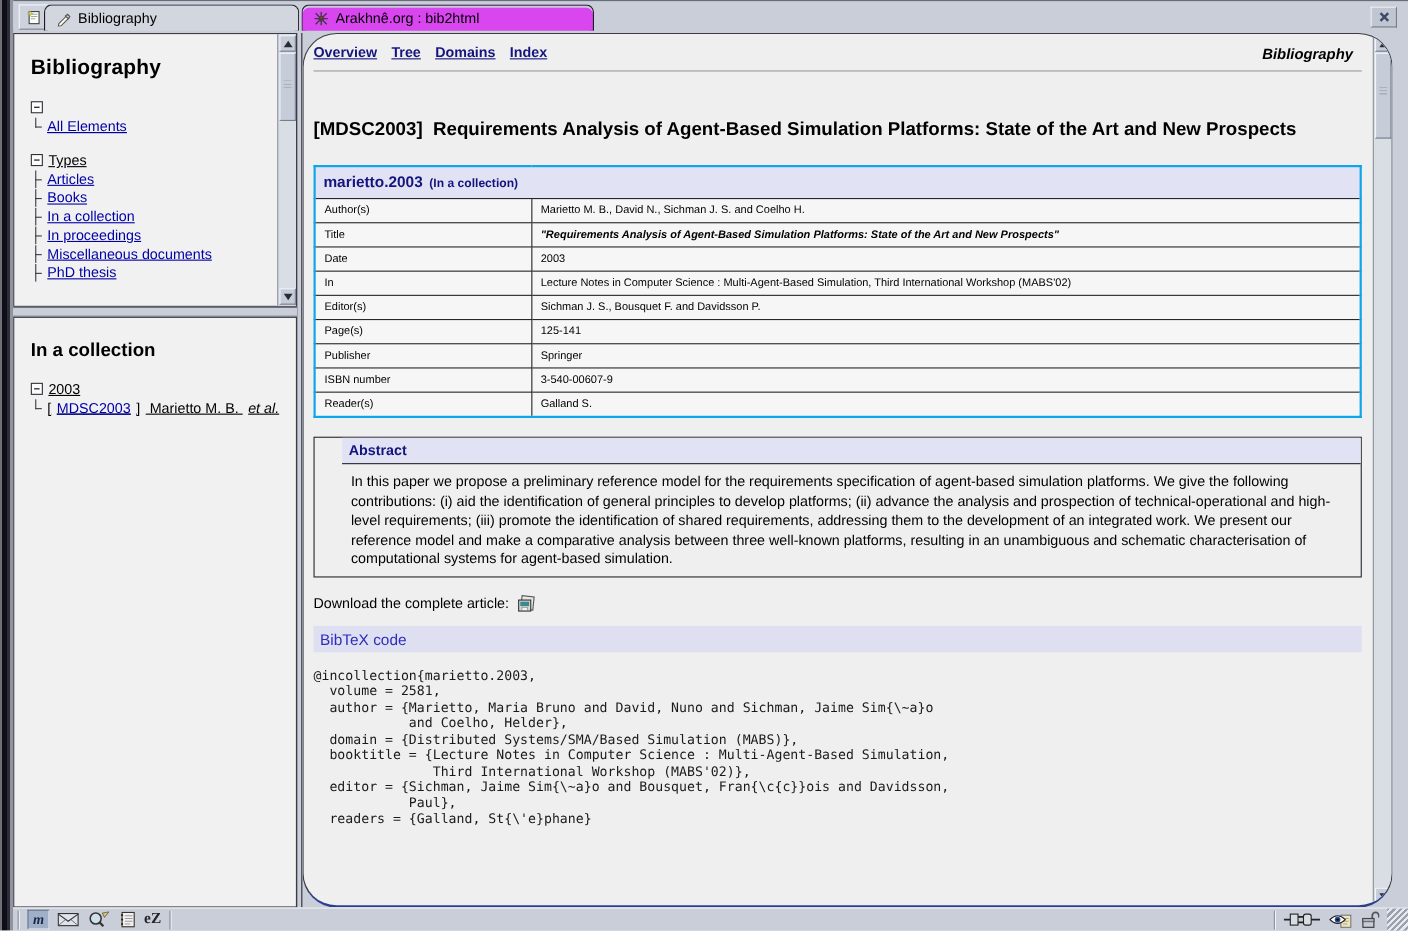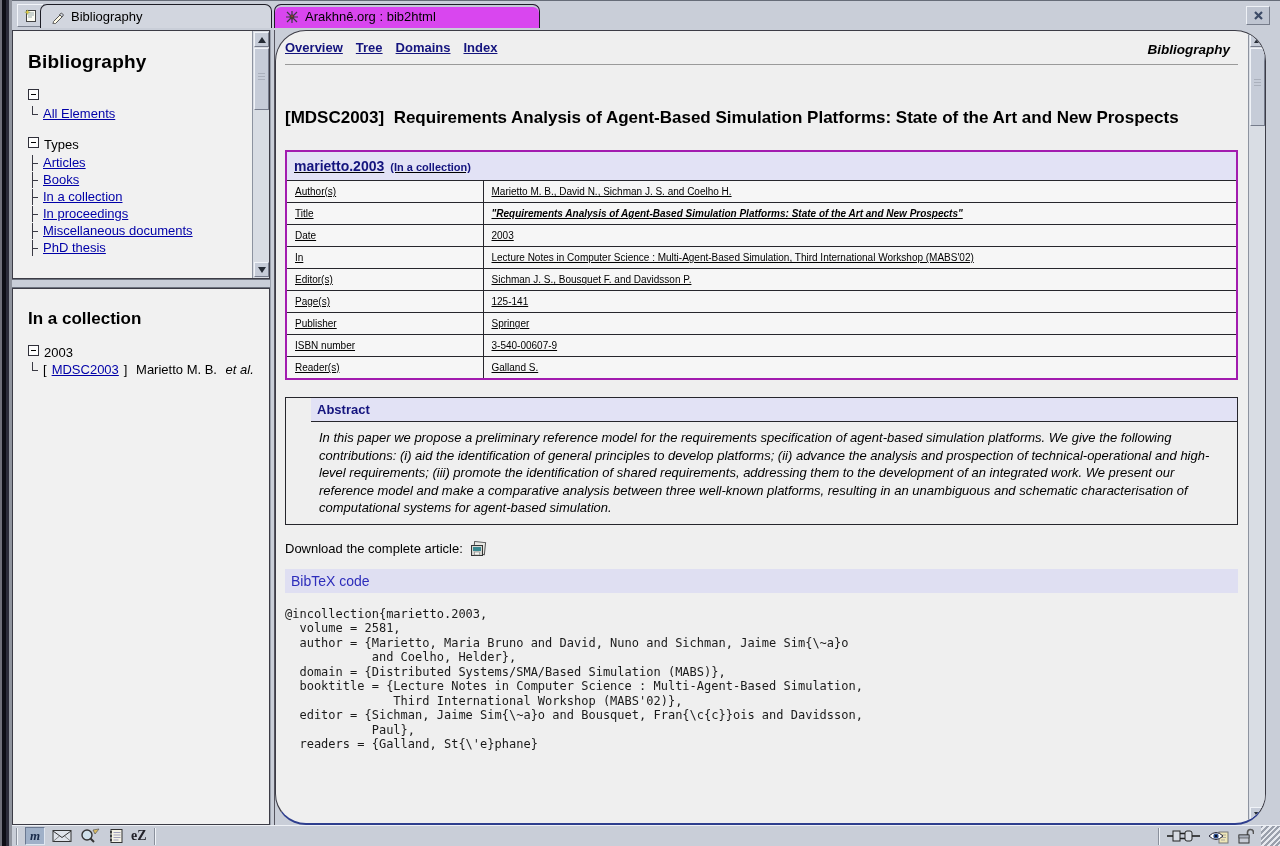--- a/index.html
+++ b/index.html
@@ -89,21 +89,21 @@
   .side-title-2{ font-size:17px; font-weight:bold; }
   .tree{ margin-top:16px; font-size:13px; }
   .minusbox{
     display:inline-block; width:11px; height:11px; position:relative;
     border:1px solid #30303a; background:#fdfdfd; vertical-align:-1px;
   }
   .minusbox::after{
     content:""; position:absolute; left:2px; right:2px; top:4px;
     border-top:1px solid #000;
   }
-  .tree-line{ display:flex; gap:5px; height:17px; }
+  .tree-line{ display:flex; align-items:center; gap:5px; height:17px;text-decoration:underline; }
   .conn{ display:inline-block; width:10px; height:16px; position:relative; flex:0 0 10px; }
   .conn::before{ content:""; position:absolute; left:4px; top:0; bottom:0; border-left:1px solid #3a3a44; }
   .conn::after{ content:""; position:absolute; left:4px; top:8px; width:6px; border-top:1px solid #3a3a44; }
   .conn-last::before{ bottom:7px; }
   .tree a{ color:#0000a8; }
   ul.tree-list{ list-style:none; }
   ul.tree-list li{ display:flex; align-items:center; gap:5px; height:17px; } .gap14{ height:14px; }
   
   .main-content{ position:absolute; left:0; top:0; right:17px; bottom:0;
     padding:9px 10px 0 9px; overflow:hidden; }
@@ -116,39 +116,39 @@
   .navrow2{ display:flex; align-items:center; margin-top:6px; font-size:12px; }
   .prevnext span{ margin-right:9px; color:#111; }
   .frameslinks{ margin-left:210px; font-size:11.5px; font-weight:bold; }
   .frameslinks a{ color:#14147e; margin-right:9px; }
   hr.navsep{ border:none; border-top:1px solid #9a9a9a; margin-top:9px; }
   h1.entry-heading{
     margin:40px 0 20px 0; font-size:17px; line-height:25px;
     font-weight:bold; white-space:pre-wrap;
   }
   
-  table.entry{ width:100%; border-collapse:collapse; border:2px solid #a21caf; background:#f6f6f6;text-decoration:underline; }
+  table.entry{ width:100%; border-collapse:collapse; border:2px solid #0ea5e9; background:#f6f6f6; }
   table.entry th{
     background:#e2e2f5; text-align:left; padding:5px 7px;
     border:1px solid #26262c;
   }
   .entry-key{ color:#14147e; font-size:14px; font-weight:bold; }
   .entry-kind{ color:#14147e; font-size:11px; font-weight:bold; margin-left:6px; }
   table.entry td{
     border:1px solid #26262c; font-size:10px; padding:5px 8px; height:20px;
   }
   td.lbl{ width:197px; }
   table.entry tbody tr:nth-of-type(2) td.val{ font-weight:bold; font-style:italic; }
   
   .abstract-box{ margin-top:17px; border:1px solid #26262c;padding-left:25px; }
   .abstract-head{
     background:#e2e2f5; border-bottom:1px solid #26262c;
     color:#14147e; font-weight:bold; font-size:13px; padding:4px 6px;
   }
-  .abstract-body{ padding:7px 8px; font-size:13px; line-height:17.5px; min-height:84px;font-style:italic; }
+  .abstract-body{ padding:7px 8px; font-size:13px; line-height:17.5px; min-height:84px; }
   
   .download-row{ margin-top:16px; font-size:13px; display:flex; align-items:center; gap:7px; }
   
   .bibtex-head{
     margin-top:12px; background:#dfdff2; color:#2d2dbb;
     font-size:14px; padding:4px 6px; height:24px;
   }
   pre.bibtex{
     margin-top:14px; font-family:"DejaVu Sans Mono","Liberation Mono",monospace;
     font-size:12px; line-height:14.5px; color:#1a1a1a;

